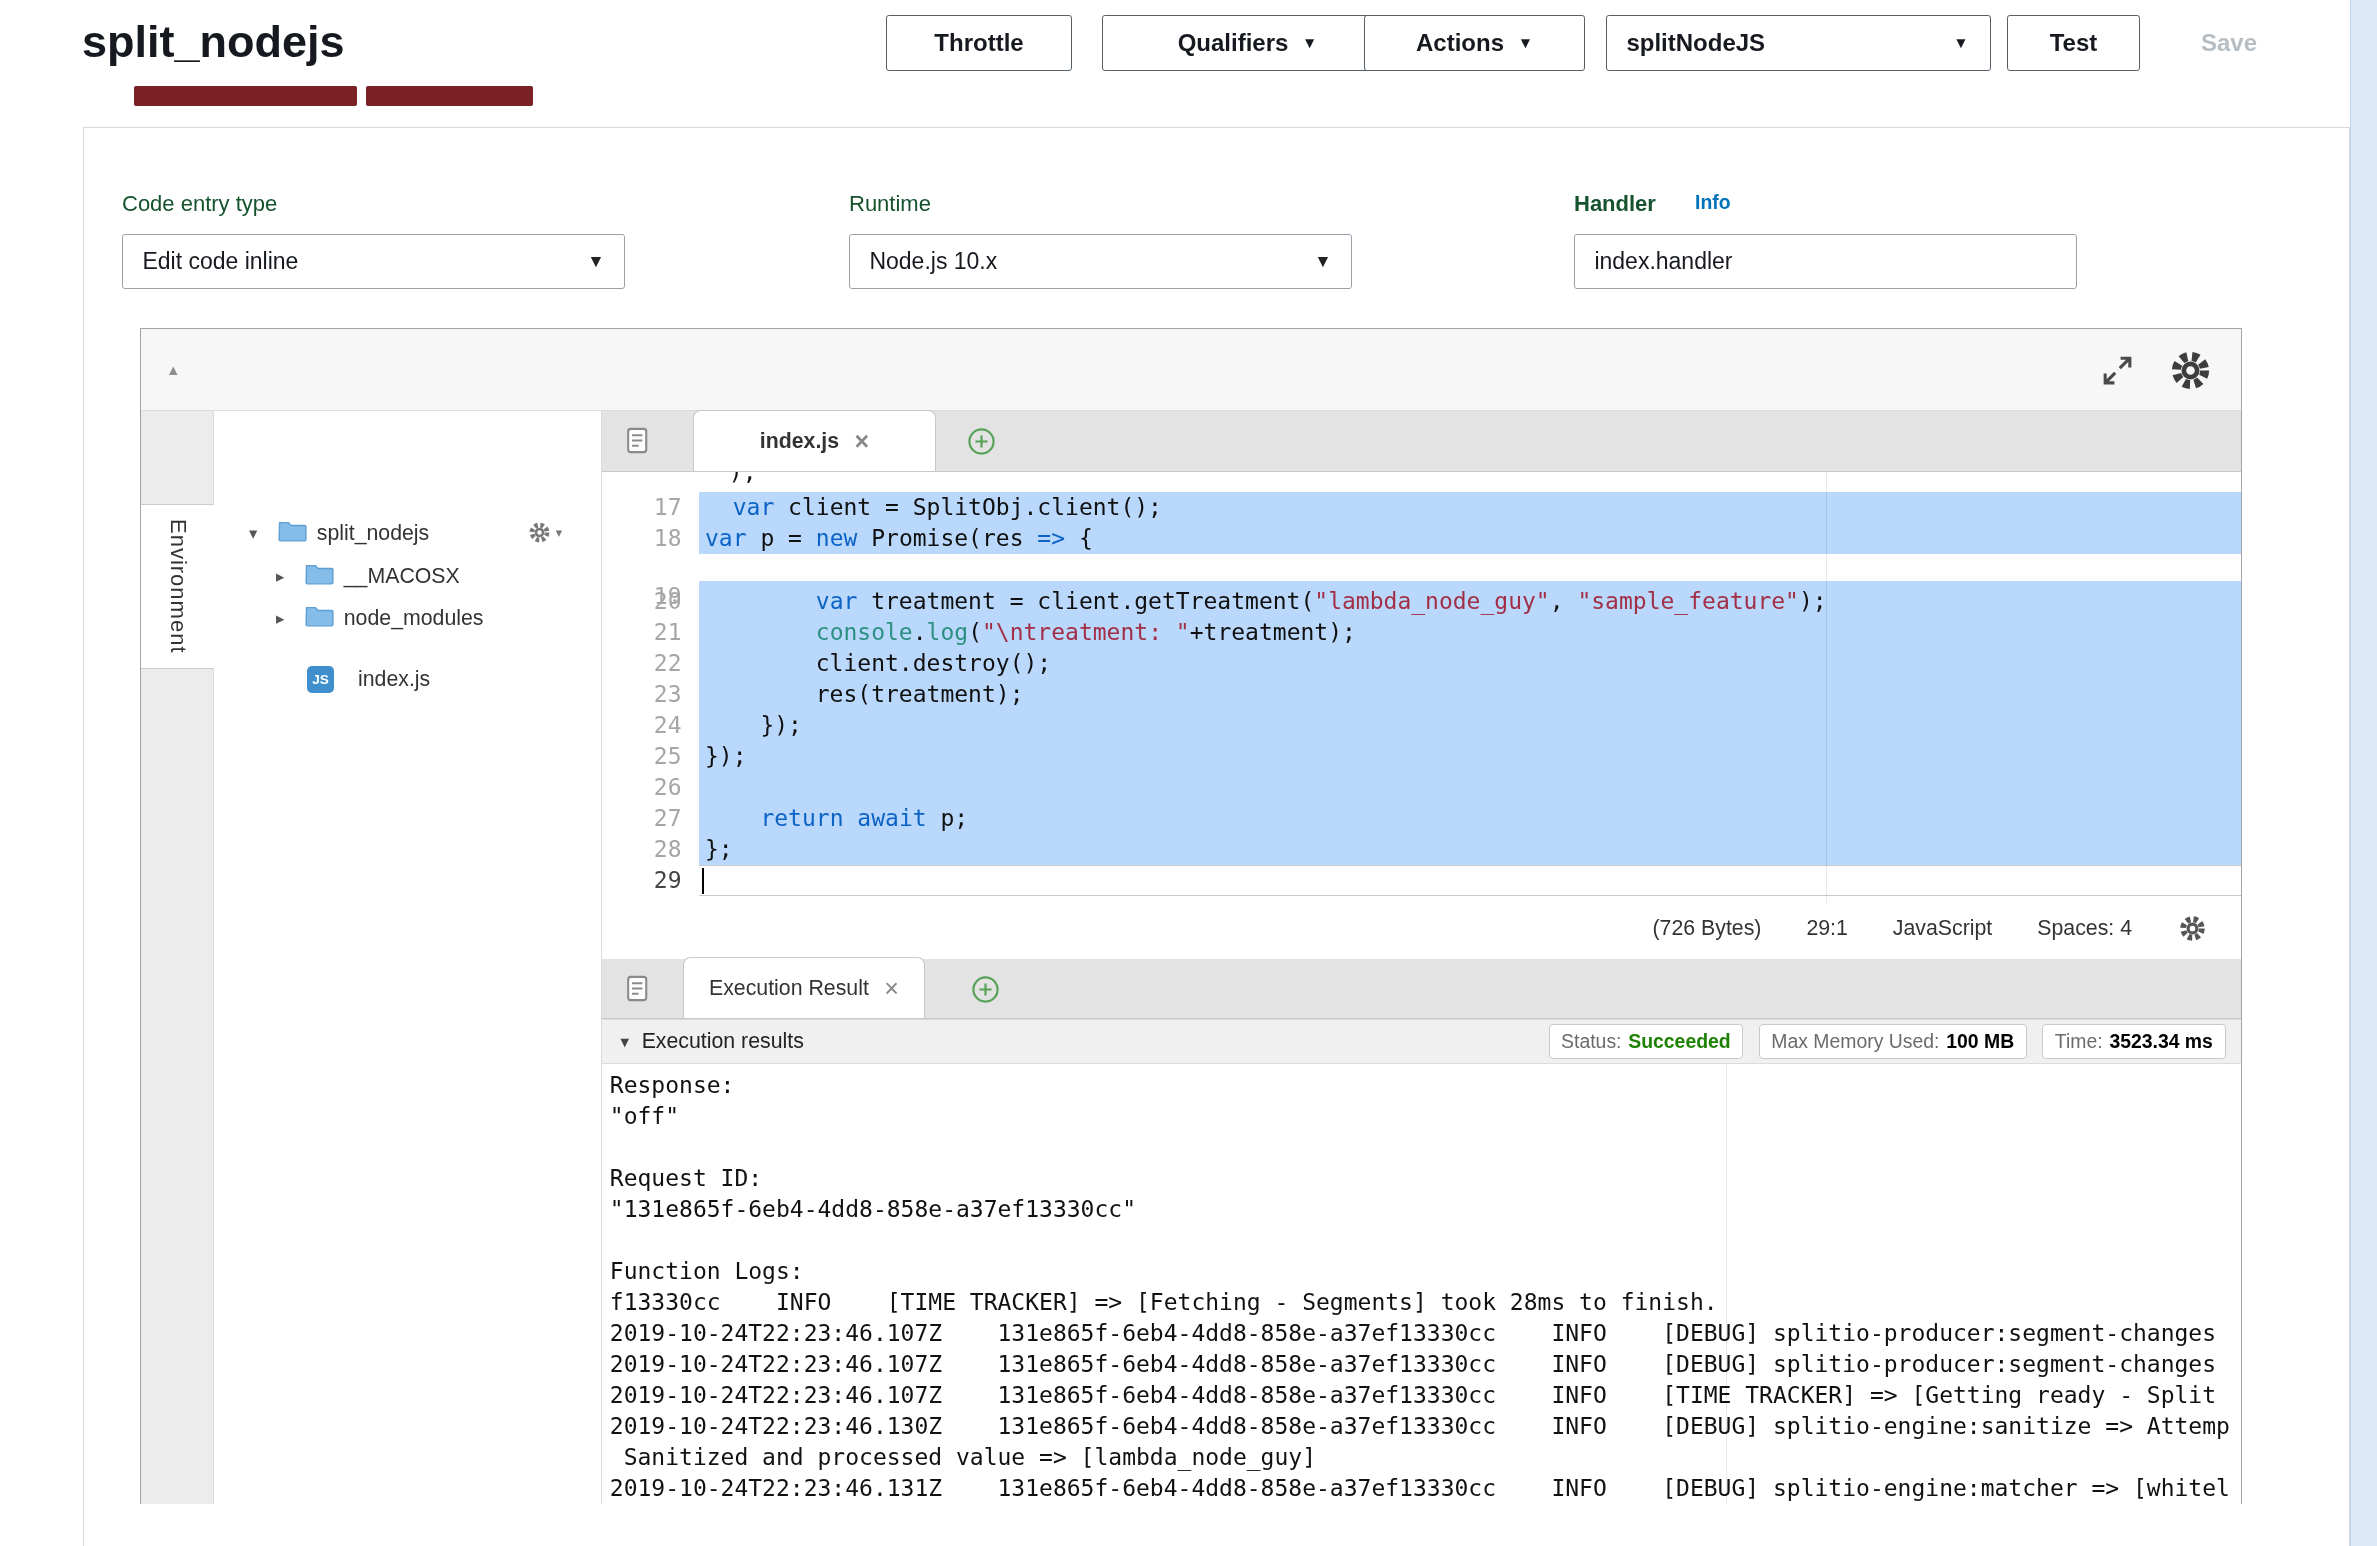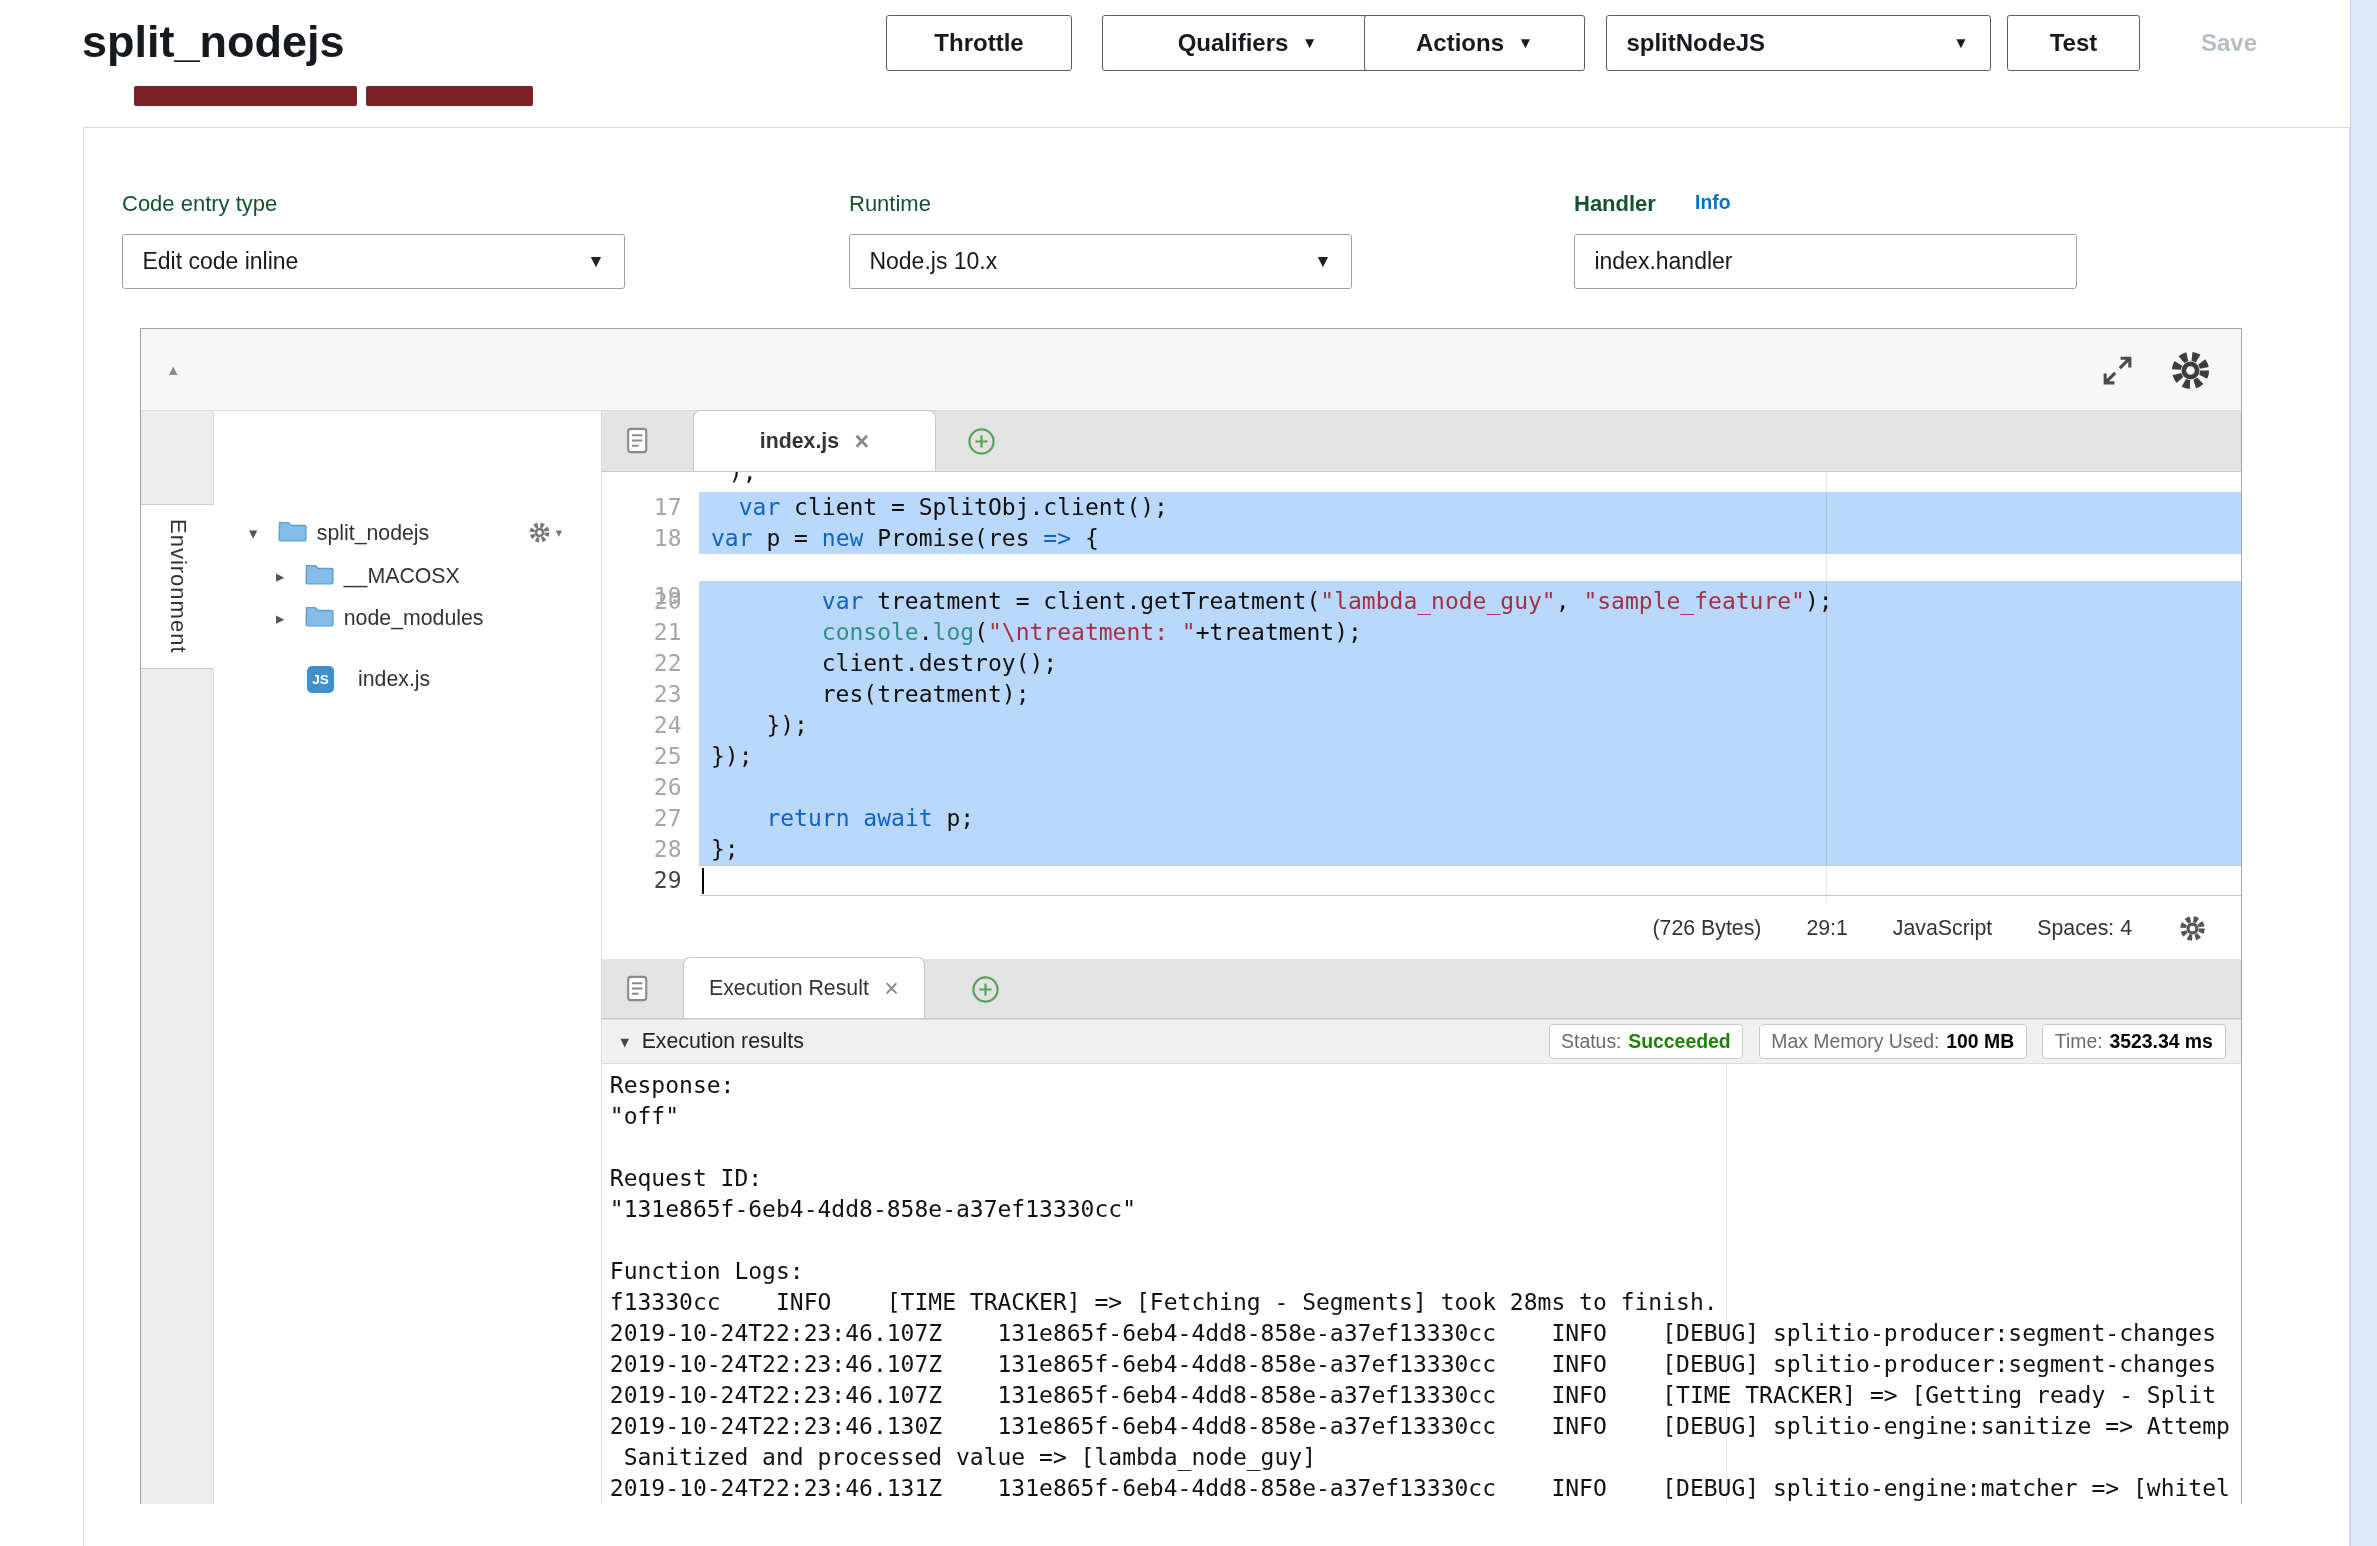--- a/index.html
+++ b/index.html
@@ -84,21 +84,21 @@
   .tab .close{font-size:25px;color:#888;cursor:pointer}
   .plus-icon{position:absolute;top:15.5px;cursor:pointer}
   #plus1{left:365px}
   #plus2{left:369px}
 
   .code-area{position:absolute;left:0;right:0;top:61px;height:431px;background:#fff;overflow:hidden}
   .clip-line{position:absolute;top:-15.5px;left:113px;height:31px;line-height:31px;font-size:23px;color:#111}
   .code-row{position:absolute;left:0;right:0;height:31px;font-size:23px;line-height:31px}
   .code-row .ln{position:absolute;left:0;width:97px;text-align:right;padding-right:17.5px;color:#a6a6a6;
                 font-family:"DejaVu Sans Mono",monospace}
-  .code-row .ct{position:absolute;left:97px;right:0;top:0;bottom:0;padding-left:12px;white-space:pre;
+  .code-row .ct{position:absolute;left:97px;right:0;top:0;bottom:0;padding-left:6px;white-space:pre;
                 font-family:"DejaVu Sans Mono",monospace;color:#101010}
   .code-row.sel .ct{background:var(--selection)}
   .code-row.act .ln{color:#444}
   .code-row.act .ct{border-top:1px solid #c8c8c8;border-bottom:1px solid #c8c8c8}
   .code-row.act .ct::before{content:"";position:absolute;left:2.9px;top:1.9px;width:1.9px;height:26px;background:#000}
   .tok-k{color:var(--keyword)}
   .tok-s{color:var(--string)}
   .tok-sup{color:var(--support)}
   .print-margin{position:absolute;top:0;bottom:0;width:1px;background:rgba(0,0,0,0.09);z-index:3}
   #pm-code{left:1224px}

